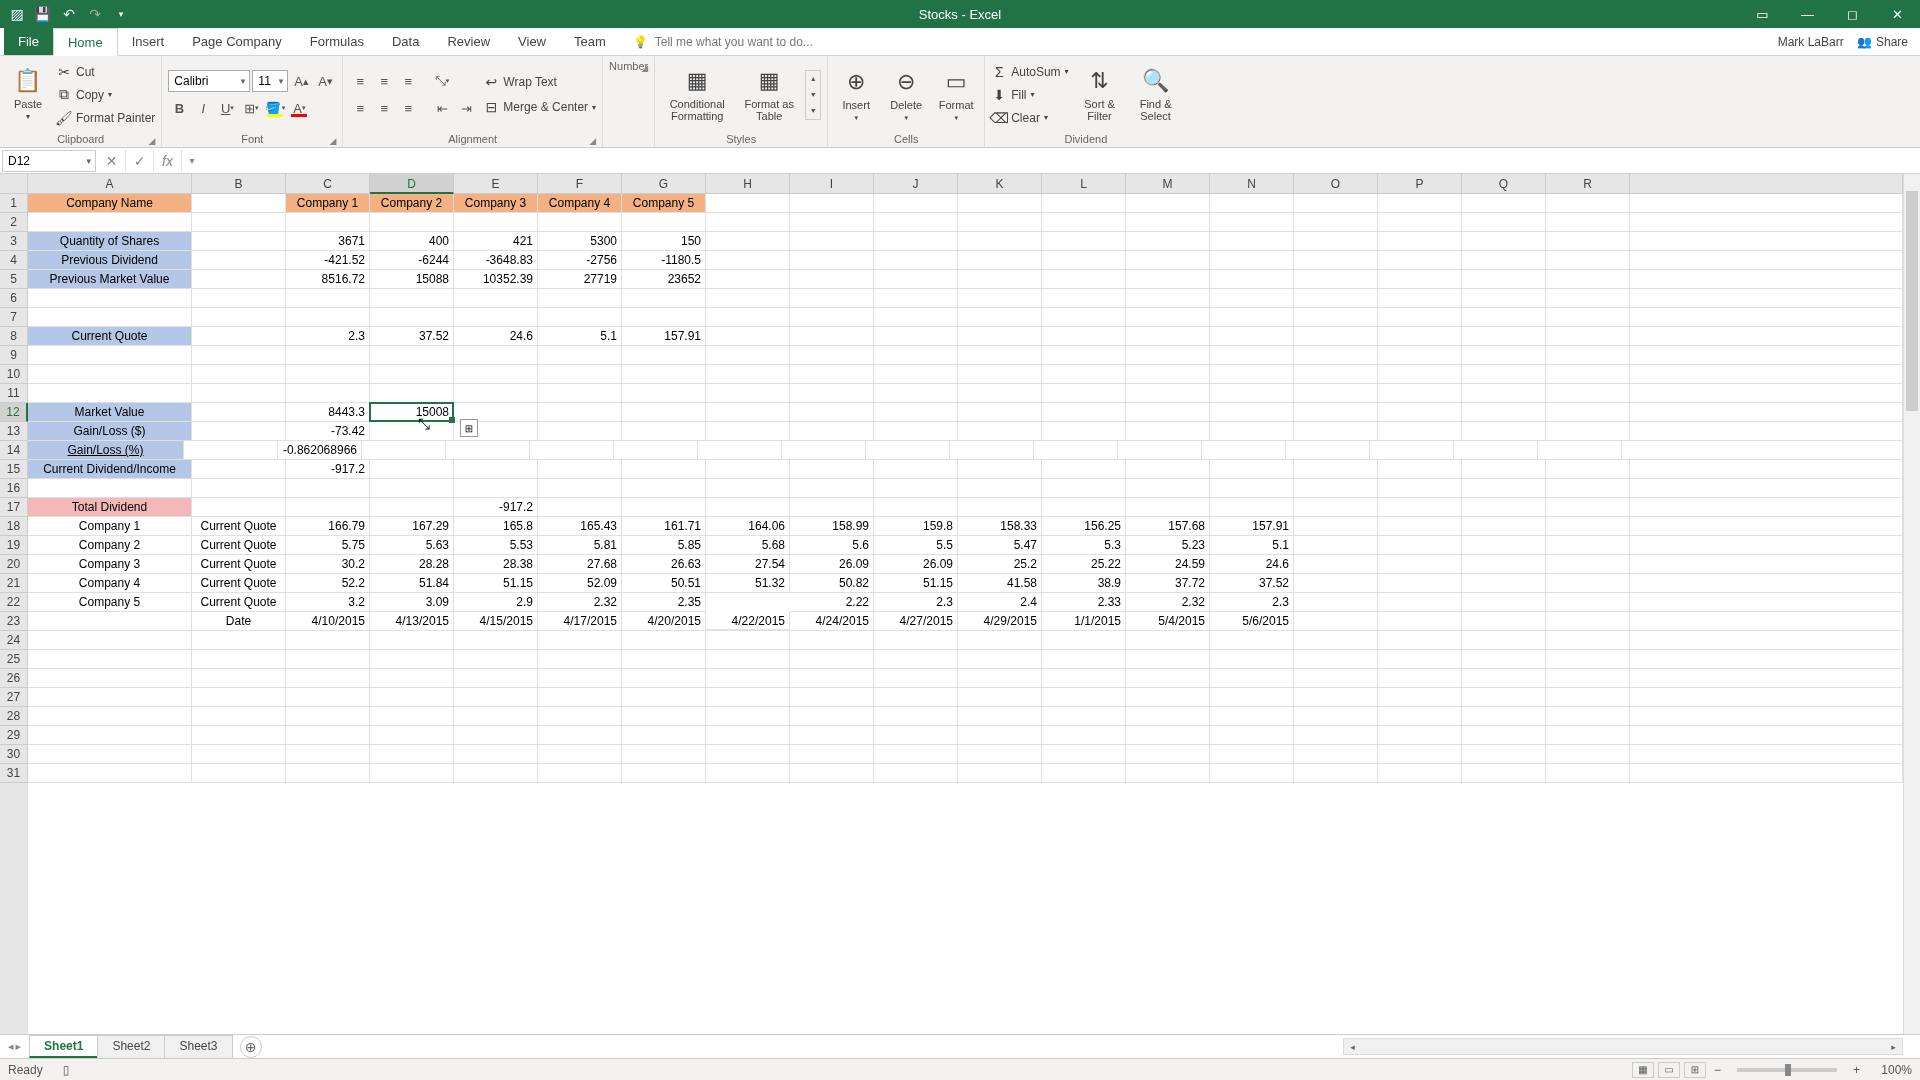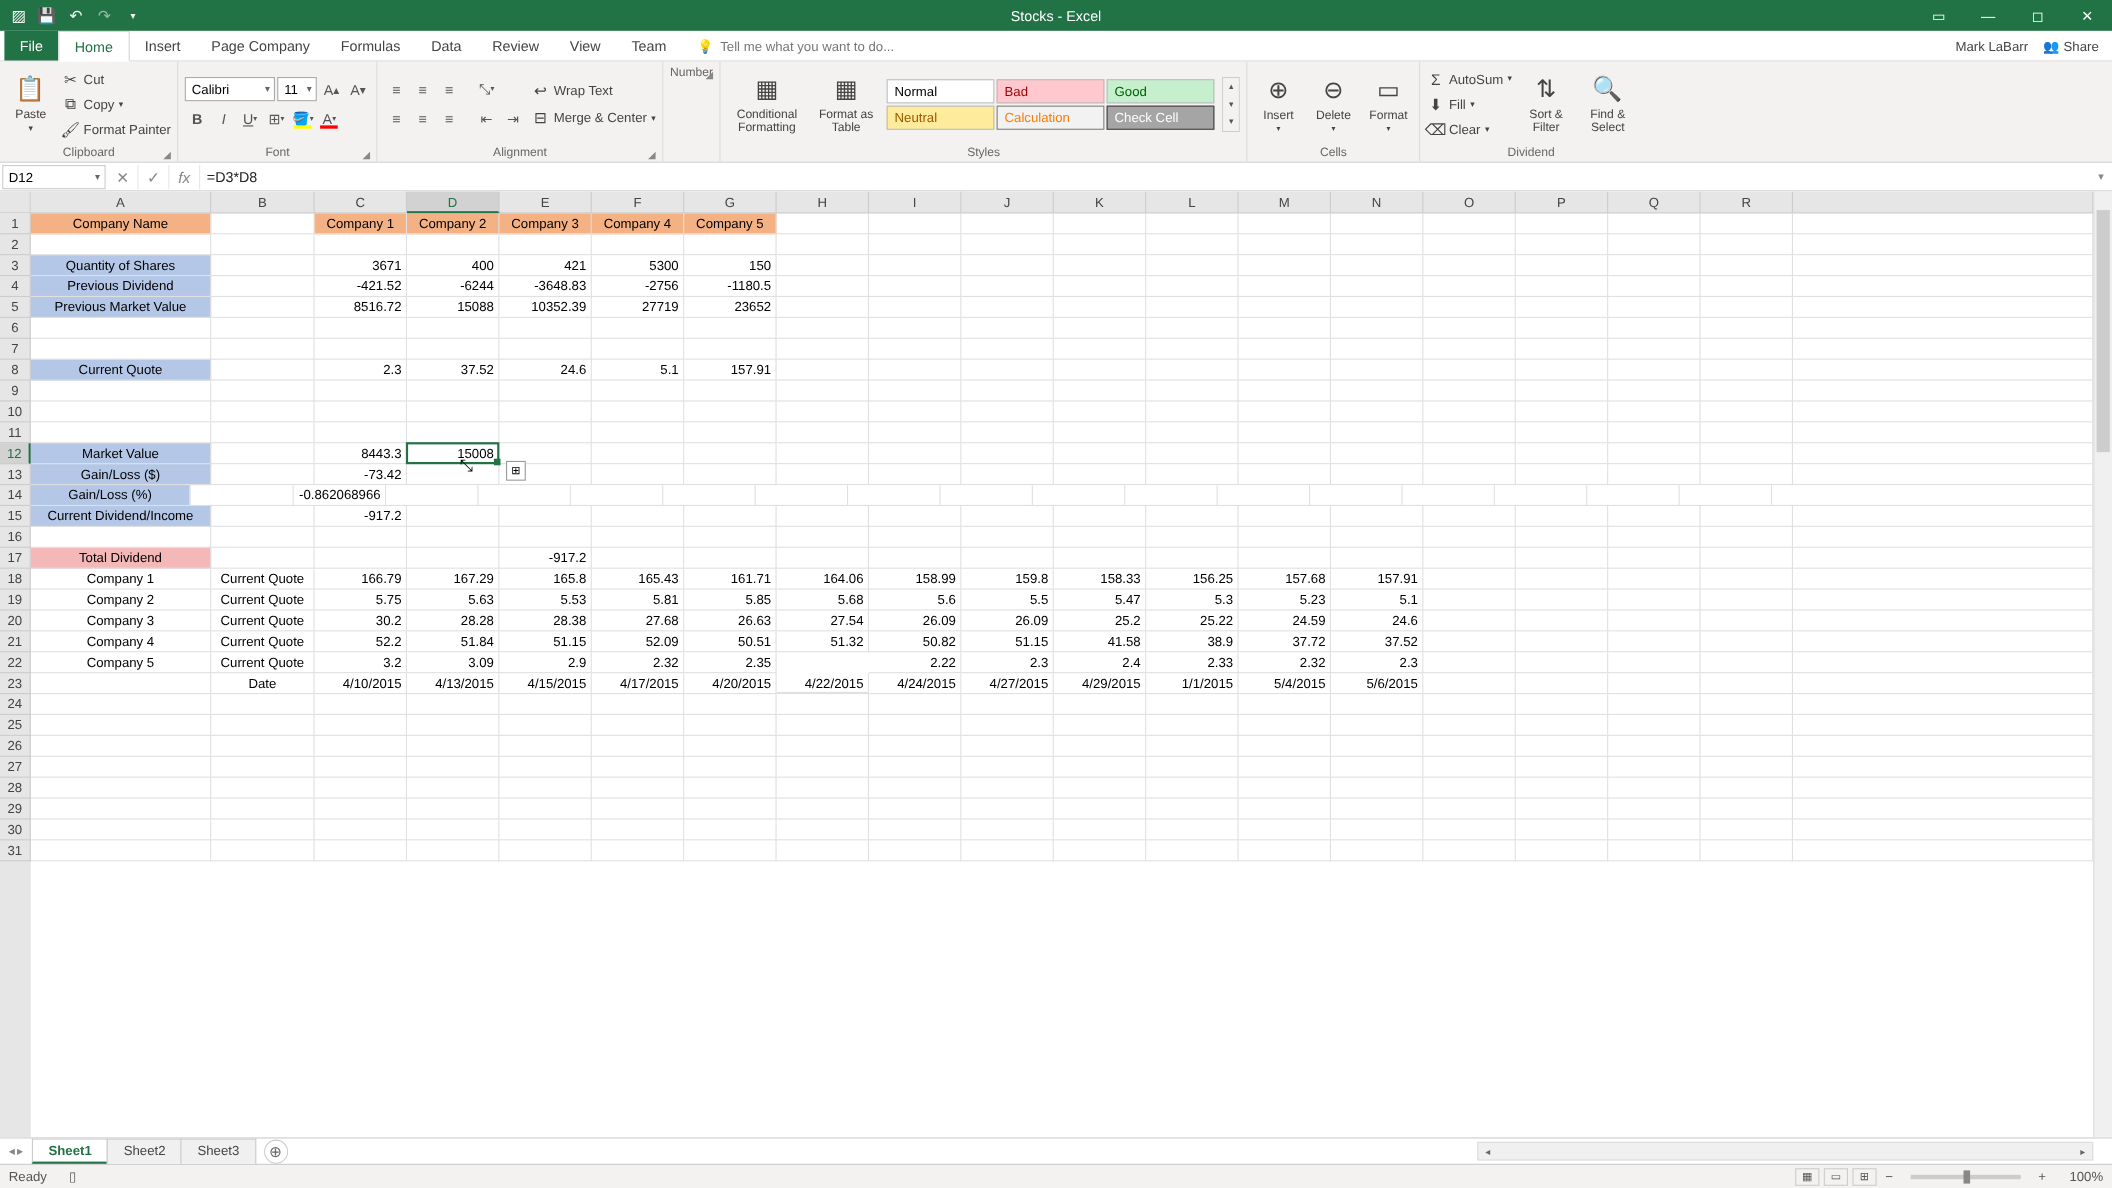--- a/index.html
+++ b/index.html
@@ -233,32 +233,20 @@
   <div class="ribbon-group">
     <div class="group-body">
       <div class="big-btn" style="width:72px">
           <span class="bicon">▦</span>
           <span>Conditional Formatting</span>
         </div>
       <div class="big-btn" style="width:60px">
           <span class="bicon">▦</span>
           <span>Format as Table</span>
         </div>
-      <div>
-        <div style="display:flex">
-          <div class="style-cell style-normal">Normal</div>
-          <div class="style-cell style-bad">Bad</div>
-          <div class="style-cell style-good">Good</div>
-        </div>
-        <div style="display:flex">
-          <div class="style-cell style-neutral">Neutral</div>
-          <div class="style-cell style-calc">Calculation</div>
-          <div class="style-cell style-check">Check Cell</div>
-        </div>
-      </div>
       <div class="vcol" style="gap:0;border:1px solid #ccc">
         <div class="sq-btn" style="width:14px;height:16px;font-size:8px">▴</div>
         <div class="sq-btn" style="width:14px;height:16px;font-size:8px">▾</div>
         <div class="sq-btn" style="width:14px;height:16px;font-size:8px">▾</div>
       </div>
     </div>
     <div class="group-label"><span>Styles</span></div>
   </div>
 
   <div class="ribbon-group">
@@ -314,21 +302,20 @@
   </div>
 </div>
 
 <div class="formula-bar">
   <div class="name-box">D12</div>
   <div class="fb-btn">✕</div>
   <div class="fb-btn">✓</div>
   <div class="fb-btn">
       <i>fx</i>
     </div>
-  <div class="formula-input">=D3*D8</div>
   <div class="expand">▾</div>
 </div>
 
 <div class="grid-container">
   <div class="select-all"></div>
   <div class="col-headers" id="col-headers">
       <div class="col-h" style="width: 164px;">A</div>
       <div class="col-h" style="width: 94px;">B</div>
       <div class="col-h" style="width: 84px;">C</div>
       <div class="col-h sel" style="width: 84px;">D</div>
@@ -649,21 +636,21 @@
         <div class="cell" style="width: 84px;"></div>
         <div class="cell" style="width: 84px;"></div>
         <div class="cell" style="width: 84px;"></div>
         <div class="cell" style="width: 84px;"></div>
         <div class="cell" style="width: 84px;"></div>
         <div class="cell" style="width: 84px;"></div>
         <div class="cell" style="width: 84px;"></div>
         <div class="cell" style="flex: 1 1 0%;"></div>
       </div>
       <div class="cell-row">
-        <div class="cell hdr-blue" style="width: 145px;">Gain/Loss (%)</div>
+        <div class="cell hdr-blue" style="width: 156px; text-decoration: underline;">Gain/Loss (%)</div>
         <div class="cell" style="width: 94px;"></div>
         <div class="cell right" style="width: 84px;">-0.862068966</div>
         <div class="cell" style="width: 84px;"></div>
         <div class="cell" style="width: 84px;"></div>
         <div class="cell" style="width: 84px;"></div>
         <div class="cell" style="width: 84px;"></div>
         <div class="cell" style="width: 84px;"></div>
         <div class="cell" style="width: 84px;"></div>
         <div class="cell" style="width: 84px;"></div>
         <div class="cell" style="width: 84px;"></div>

